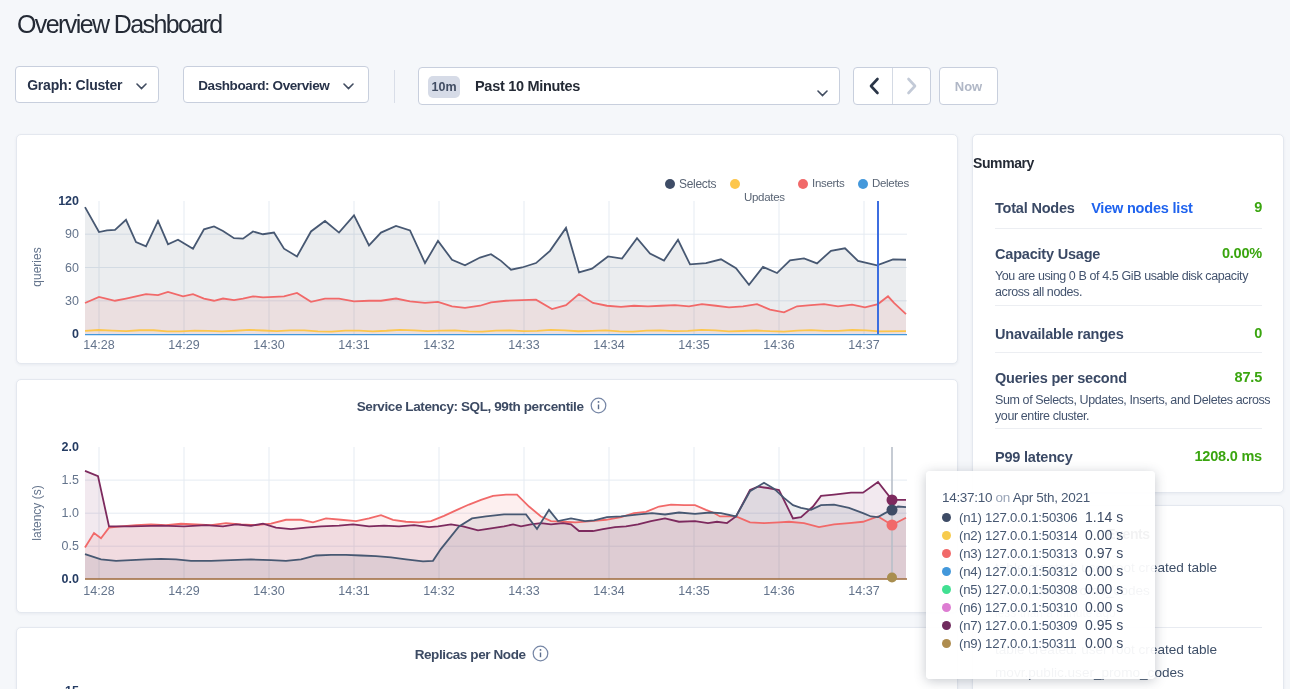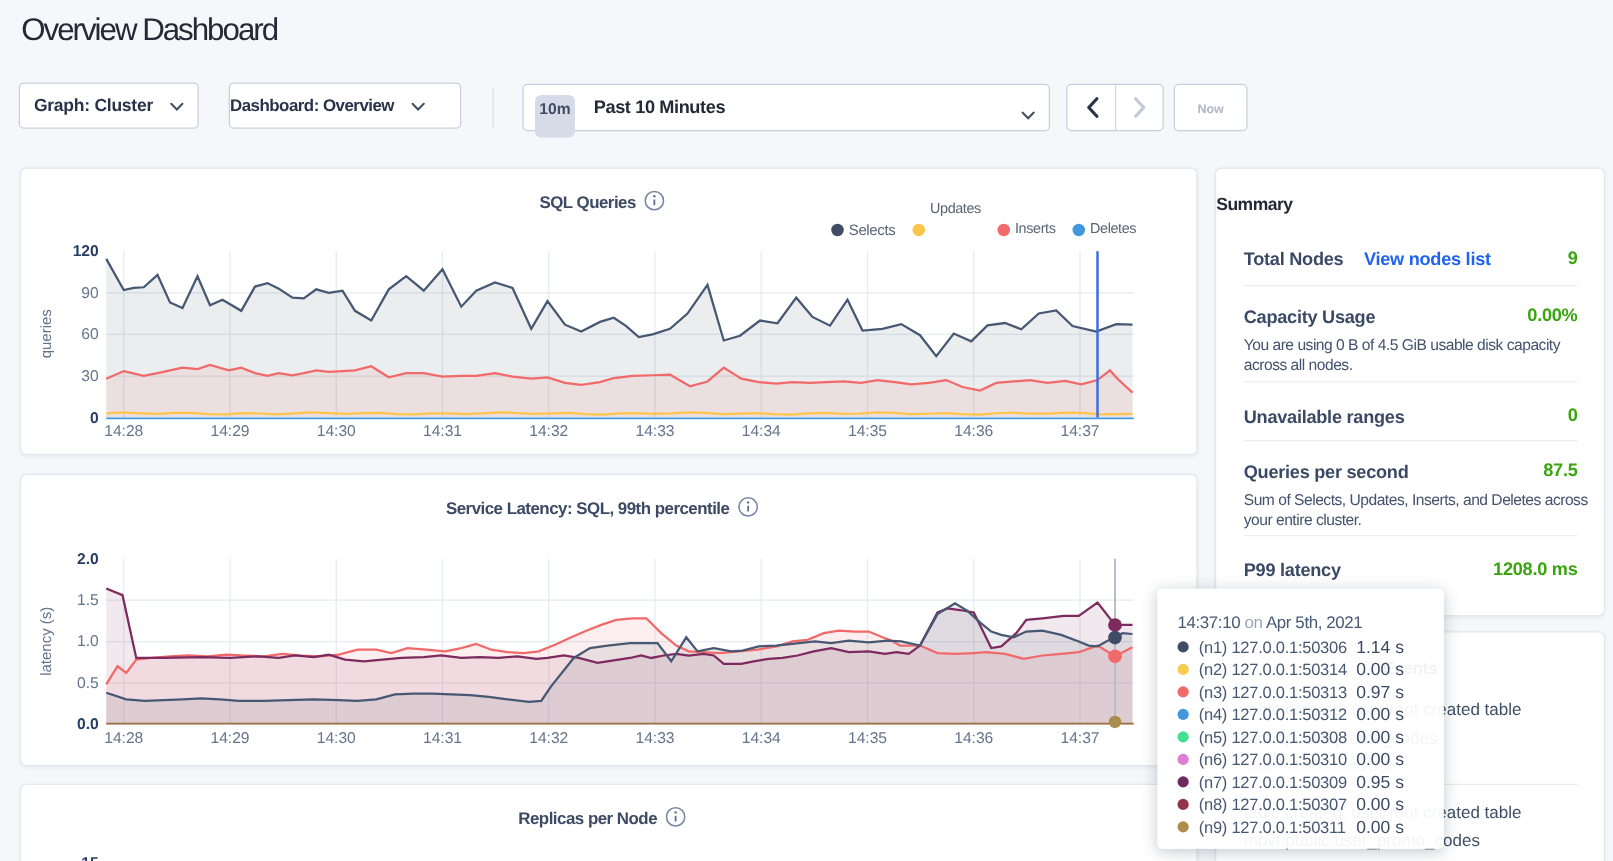--- a/index.html
+++ b/index.html
@@ -21,58 +21,53 @@
 <body>
 
 <div class="abs" style="left:17px;top:10px;font-size:25px;color:#242a35;letter-spacing:-1.6px">Overview Dashboard</div>
 
 <div class="ctrl" style="left:15px;top:66px;width:144px;height:37px;text-align:center;line-height:35px">
   <span style="font-size:14px;font-weight:bold;color:#28334a;letter-spacing:-0.2px">Graph: Cluster</span>
   <span style="margin-left:9px"><svg width="11" height="7" viewBox="0 0 11 7">
         <path d="M1 1 L5.5 5.6 L10 1" fill="none" stroke="#424d61" stroke-width="1.6" stroke-linecap="round"></path>
       </svg></span>
 </div>
-<div class="ctrl" style="left:183px;top:66px;width:186px;height:37px;text-align:left;line-height:35px">
+<div class="ctrl" style="left:183px;top:66px;width:186px;height:37px;text-align:center;line-height:35px">
   <span style="font-size:13.5px;font-weight:bold;color:#28334a;letter-spacing:-0.4px">Dashboard: Overview</span>
   <span style="margin-left:9px"><svg width="11" height="7" viewBox="0 0 11 7">
         <path d="M1 1 L5.5 5.6 L10 1" fill="none" stroke="#424d61" stroke-width="1.6" stroke-linecap="round"></path>
       </svg></span>
 </div>
 <div class="abs" style="left:394px;top:70px;width:1px;height:33px;background:#d9dee8"></div>
 <div class="ctrl" style="left:418px;top:67px;width:422px;height:38px">
-  <span class="abs" style="left:9px;top:8px;width:32px;height:34px;background:#d6dbe7;border-radius:5px;
+  <span class="abs" style="left:9px;top:8px;width:32px;height:22px;background:#d6dbe7;border-radius:5px;
      text-align:center;line-height:22px;font-size:12.5px;font-weight:bold;color:#414d63">10m</span>
   <span class="abs" style="left:56px;top:9.5px;font-size:14.5px;font-weight:bold;color:#242a35;letter-spacing:-0.3px">Past 10 Minutes</span>
   <span class="abs" style="left:398px;top:15px"><svg width="11" height="7" viewBox="0 0 11 7">
         <path d="M1 1 L5.5 5.6 L10 1" fill="none" stroke="#424d61" stroke-width="1.6" stroke-linecap="round"></path>
       </svg></span>
 </div>
 <div class="ctrl" style="left:853px;top:67px;width:78px;height:38px">
   <div class="abs" style="left:38px;top:0;width:1px;height:36px;background:#d4dae4"></div>
   <svg class="abs" style="left:14px;top:9px" width="12" height="18" viewBox="0 0 12 18">
       <path d="M9.5 2 L3 9 L9.5 16" fill="none" stroke="#2a3547" stroke-width="2.6" stroke-linecap="round" stroke-linejoin="round"></path>
     </svg>
   <svg class="abs" style="left:52px;top:9px" width="12" height="18" viewBox="0 0 12 18">
       <path d="M2.5 2 L9 9 L2.5 16" fill="none" stroke="#c3cad7" stroke-width="2.6" stroke-linecap="round" stroke-linejoin="round"></path>
     </svg>
 </div>
 <div class="ctrl" style="left:939px;top:67px;width:59px;height:38px;text-align:center;line-height:36px">
-  <span style="font-size:10px;font-weight:bold;color:#b0b7c6">Now</span>
+  <span style="font-size:13px;font-weight:bold;color:#b0b7c6">Now</span>
 </div>
 
 <div class="card" style="left:16px;top:134px;width:942px;height:230px">
-  <div class="charttitle">SQL Queries&nbsp;&nbsp;<svg width="17" height="17" viewBox="0 0 17 17" style="vertical-align:-3px">
-        <circle cx="8.5" cy="8.5" r="7.3" fill="none" stroke="#7787a6" stroke-width="1.25"></circle>
-        <line x1="8.5" y1="7.5" x2="8.5" y2="12.2" stroke="#5c6d8c" stroke-width="1.4"></line>
-        <circle cx="8.5" cy="4.9" r="0.95" fill="#5c6d8c"></circle>
-      </svg></div>
   <span style="position:absolute;left:648px;top:44px;width:10px;height:10px;border-radius:50%;background:#3e4c66"></span>
     <span style="position:absolute;left:662px;top:42px;font-size:12px;letter-spacing:-0.3px;color:#596474">Selects</span>
     <span style="position:absolute;left:713px;top:44px;width:10px;height:10px;border-radius:50%;background:#fdc64b"></span>
-    <span style="position:absolute;left:727px;top:26px;font-size:11.5px;letter-spacing:-0.3px;color:#596474">Updates</span>
+    <span style="position:absolute;left:727px;top:56px;font-size:11.5px;letter-spacing:-0.3px;color:#596474">Updates</span>
     <span style="position:absolute;left:781px;top:44px;width:10px;height:10px;border-radius:50%;background:#f16969"></span>
     <span style="position:absolute;left:795px;top:42px;font-size:11.5px;letter-spacing:-0.3px;color:#596474">Inserts</span>
     <span style="position:absolute;left:841px;top:44px;width:10px;height:10px;border-radius:50%;background:#4398db"></span>
     <span style="position:absolute;left:855px;top:42px;font-size:11.5px;letter-spacing:-0.3px;color:#596474">Deletes</span>
   <svg width="942" height="230" style="position:absolute;left:0;top:0">
       <line x1="82" y1="66" x2="82" y2="199" stroke="#e5ebf2" stroke-width="1"></line>
       <line x1="167" y1="66" x2="167" y2="199" stroke="#e5ebf2" stroke-width="1"></line>
       <line x1="252" y1="66" x2="252" y2="199" stroke="#e5ebf2" stroke-width="1"></line>
       <line x1="337" y1="66" x2="337" y2="199" stroke="#e5ebf2" stroke-width="1"></line>
       <line x1="422" y1="66" x2="422" y2="199" stroke="#e5ebf2" stroke-width="1"></line>
@@ -215,15 +210,14 @@
 <div class="abs" style="left:926px;top:471px;width:229px;height:208px;background:rgba(255,255,255,0.94);
    border-radius:4px;box-shadow:0 2px 12px rgba(50,60,80,0.28);padding:18px 0 0 16px">
   <div style="font-size:13.5px;letter-spacing:-0.3px;color:#475872;line-height:17px;margin-bottom:1.5px">14:37:10 <span style="color:#9aa5b8">on</span> Apr 5th, 2021</div>
   <div class="trow"><span class="tdot" style="background:#3e4c66"></span><span class="tlab">(n1) 127.0.0.1:50306</span><span class="tval">1.14 s</span></div>
     <div class="trow"><span class="tdot" style="background:#f7cb4d"></span><span class="tlab">(n2) 127.0.0.1:50314</span><span class="tval">0.00 s</span></div>
     <div class="trow"><span class="tdot" style="background:#f16969"></span><span class="tlab">(n3) 127.0.0.1:50313</span><span class="tval">0.97 s</span></div>
     <div class="trow"><span class="tdot" style="background:#4398db"></span><span class="tlab">(n4) 127.0.0.1:50312</span><span class="tval">0.00 s</span></div>
     <div class="trow"><span class="tdot" style="background:#41e092"></span><span class="tlab">(n5) 127.0.0.1:50308</span><span class="tval">0.00 s</span></div>
     <div class="trow"><span class="tdot" style="background:#dd7dd2"></span><span class="tlab">(n6) 127.0.0.1:50310</span><span class="tval">0.00 s</span></div>
     <div class="trow"><span class="tdot" style="background:#702b5e"></span><span class="tlab">(n7) 127.0.0.1:50309</span><span class="tval">0.95 s</span></div>
-    <div class="trow"><span class="tdot" style="background:#93344c"></span><span class="tlab">(n8) 127.0.0.1:50307</span><span class="tval">0.00 s</span></div>
     <div class="trow"><span class="tdot" style="background:#ae8c4e"></span><span class="tlab">(n9) 127.0.0.1:50311</span><span class="tval">0.00 s</span></div>
 </div>
 
 </body></html>

